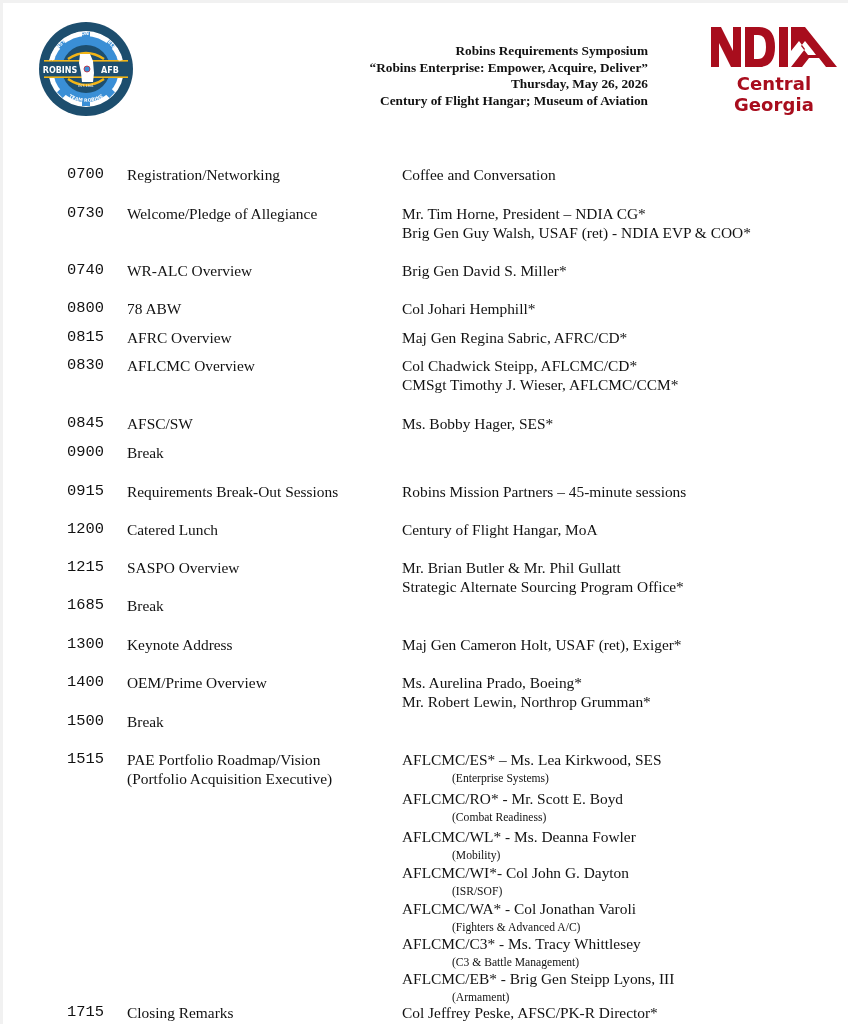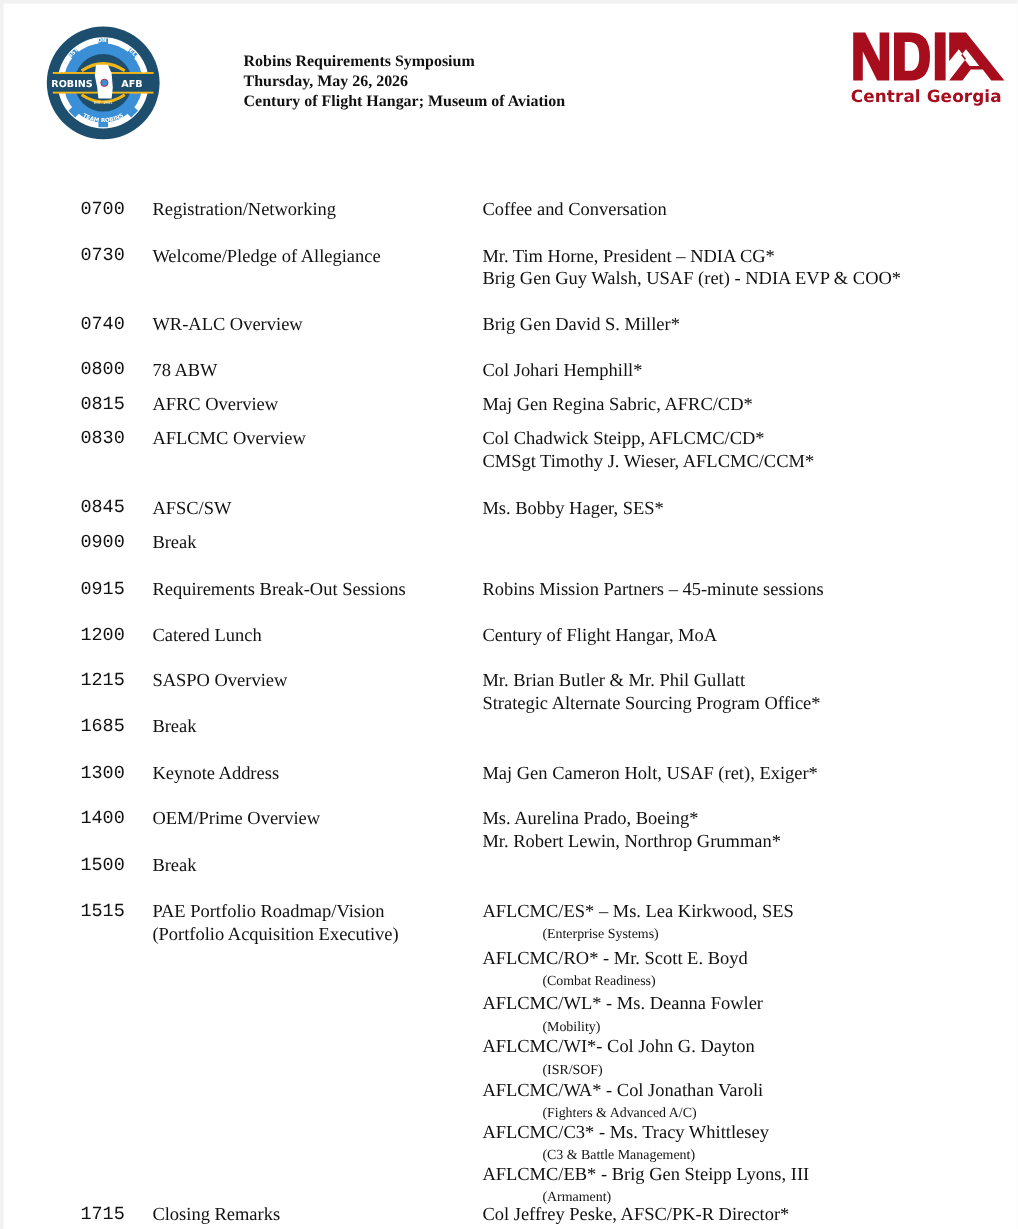--- a/index.html
+++ b/index.html
@@ -12,27 +12,27 @@
     .page {
       position: absolute; left: 3px; top: 3px; width: 845px; height: 1021px;
       background: #ffffff;
     }
     .logo-left { position: absolute; left: 35px; top: 18px; width: 96px; height: 96px; }
     .logo-right { position: absolute; left: 706px; top: 22px; width: 130px; height: 70px; }
     .ndia-word {
       position: absolute; left: 0; top: 0; width: 130px; height: 44px;
     }
     .ndia-sub {
-      position: absolute; left: 0; top: 48px; width: 130px; text-align: left;
-      font-family: "DejaVu Sans", sans-serif; font-weight: bold; font-size: 14px;
+      position: absolute; left: 0; top: 48px; width: 130px; text-align: center;
+      font-family: "DejaVu Sans", sans-serif; font-weight: bold; font-size: 18px;
       color: #a80d1d; letter-spacing: 0.1px;
     }
     .header {
       position: absolute; left: 200px; top: 40px; width: 445px;
-      text-align: left; font-weight: bold; font-size: 13.3px; line-height: 16.5px;
+      text-align: right; font-weight: bold; font-size: 13.3px; line-height: 16.5px;
     }
     .header div { white-space: nowrap; }
     .row { position: absolute; font-size: 15.4px; line-height: 19px; white-space: nowrap; }
     .time { left: 64px; font-family: Liberation Mono, monospace; }
     .evt  { left: 124px; }
     .who  { left: 399px; }
     .sub  { position: absolute; left: 449px; font-size: 11.6px; line-height: 14px; white-space: nowrap; }
   </style>
 </head>
 <body>
@@ -69,20 +69,21 @@
     <defs>
       <path id="arcTop" d="M14 48 A34 34 0 0 1 82 48"></path>
       <path id="arcBot" d="M20 66 A34 34 0 0 0 76 66"></path>
     </defs>
     <text font-size="4.6" font-weight="bold" fill="#ffffff" font-family="DejaVu Sans, sans-serif"><textPath href="#arcTop" startOffset="50%" text-anchor="middle">THE INSTALLATION OF EXCELLENCE</textPath></text>
     <text font-size="4.6" font-weight="bold" fill="#ffffff" font-family="DejaVu Sans, sans-serif"><textPath href="#arcBot" startOffset="50%" text-anchor="middle">TEAM ROBINS</textPath></text>
   </svg>
 
   <div class="header">
     <div>Robins Requirements Symposium</div>
+    <div>“Robins Enterprise: Empower, Acquire, Deliver”</div>
     <div>Thursday, May 26, 2026</div>
     <div>Century of Flight Hangar; Museum of Aviation</div>
   </div>
 
   <div class="logo-right">
     <svg class="ndia-word" viewBox="0 0 130 44">
       <g fill="#a80d1d">
 
         <path d="M2 2 H12 L24 26 V2 H32 V42 H22 L10 18 V42 H2 Z"></path>
 

